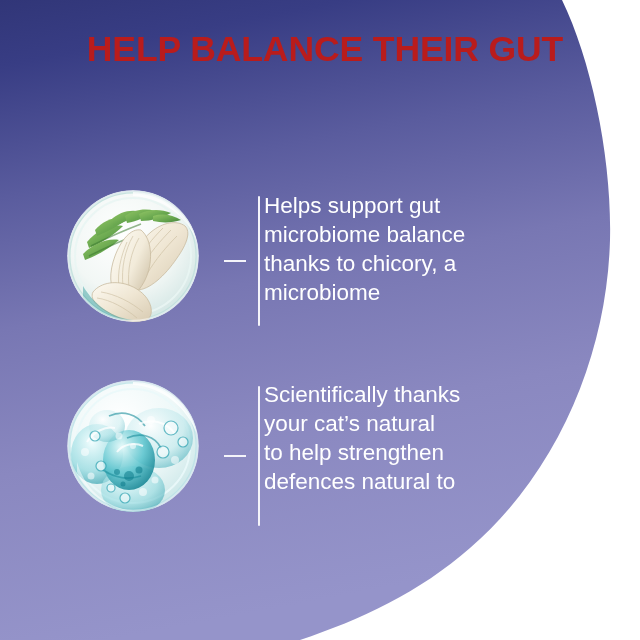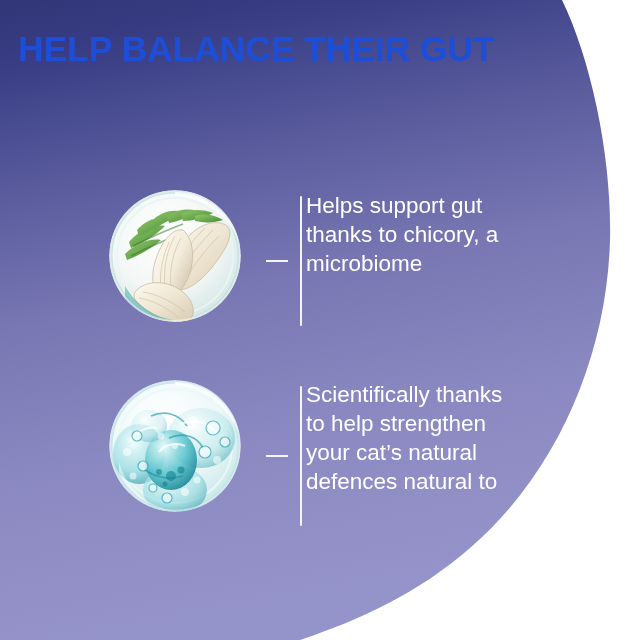--- a/index.html
+++ b/index.html
@@ -31,37 +31,37 @@
     height: 640px;
     display: block;
   }
 
   
   #heading {
     position: absolute;
     left: 18px;
     top: 29px;
     width: 614px;
-    color: #1d4ed8;
+    text-align: center;
+    color: #b91c1c;
     font-size: 35.5px;
     font-weight: bold;
     line-height: 41px;
     letter-spacing: -0.1px;
     text-transform: uppercase;
     white-space: nowrap;
   }
   #heading .hline { display: block; }
 
   
   .feature {
     position: absolute;
     left: 0;
     width: 568px;
     height: 160px;
-    margin-left: 42px;
   }
   #feature-0 { top: 190px; }
   #feature-1 { top: 374px; }
 
   .dish {
     position: absolute;
     left: 67px;
     top: 0px;
     width: 132px;
     height: 132px;
@@ -216,20 +216,21 @@
       </svg>
     </div>
 
     <div class="divider">
       <span class="vbar"></span>
       <span class="tick"></span>
     </div>
 
     <div class="feature-text">
       <span class="tline">Helps support gut</span>
+      <span class="tline">microbiome balance</span>
       <span class="tline">thanks to chicory, a</span>
       <span class="tline">microbiome</span>
     </div>
   </div>
 
   <div class="feature" id="feature-1">
 
     <div class="dish">
       <svg viewBox="0 0 132 132" aria-hidden="true">
         <defs>
@@ -322,19 +323,19 @@
       </svg>
     </div>
 
     <div class="divider">
       <span class="vbar"></span>
       <span class="tick"></span>
     </div>
 
     <div class="feature-text">
       <span class="tline">Scientifically thanks</span>
+      <span class="tline">your cat’s natural</span>
       <span class="tline">to help strengthen</span>
-      <span class="tline">your cat’s natural</span>
       <span class="tline">defences natural to</span>
     </div>
   </div>
 
 </div>
 
 </body></html>

